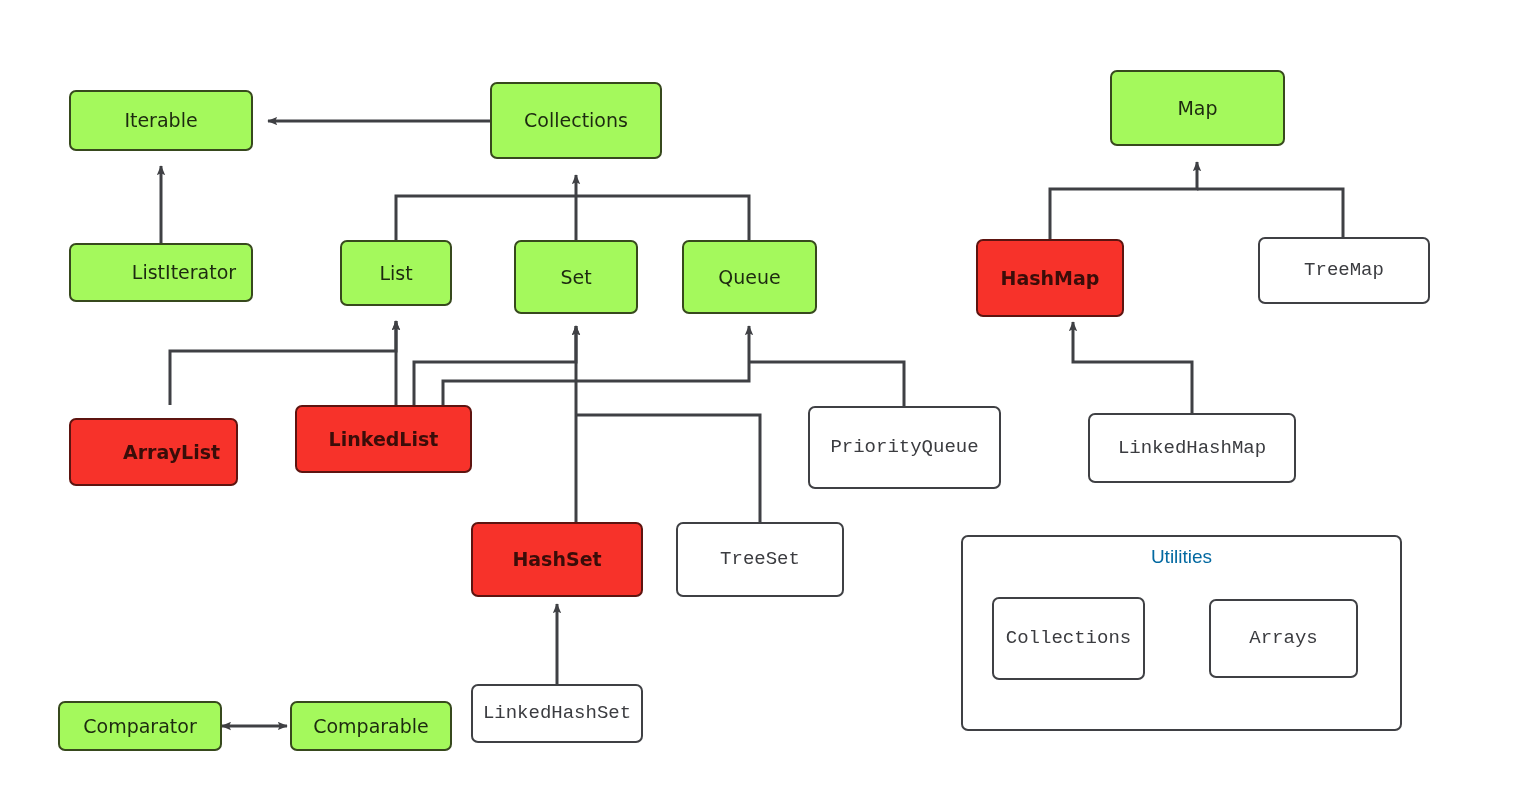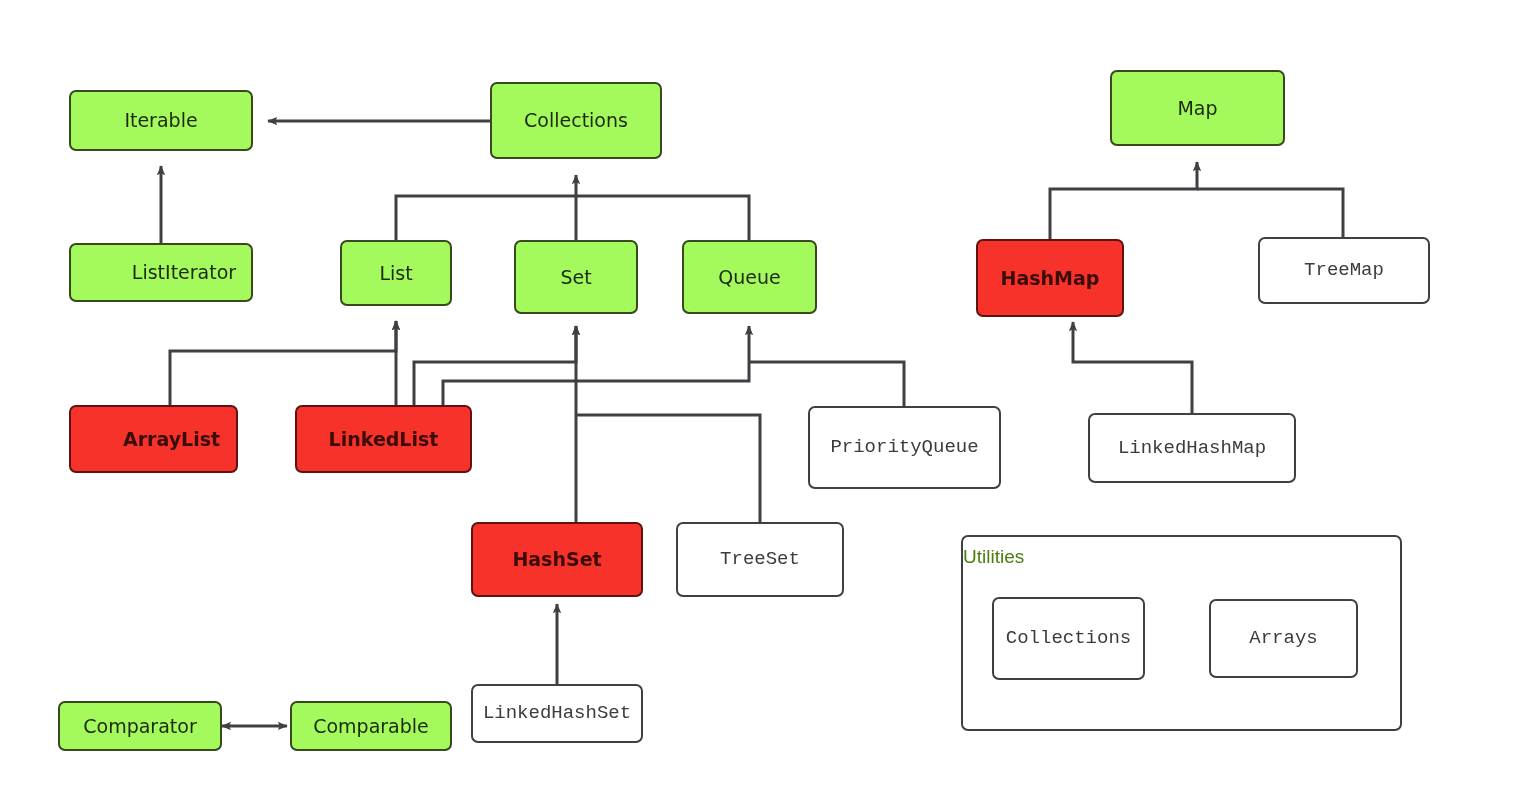--- a/index.html
+++ b/index.html
@@ -72,24 +72,24 @@
     box-sizing: border-box;
     background: #ffffff;
     border: 2.5px solid #3f4044;
     border-radius: 7px;
     z-index: 3;
   }
   .group-title {
     position: absolute;
     left: 0;
     right: 0;
-    text-align: left;
+    text-align: center;
     font-family: "Liberation Sans", sans-serif;
     font-size: 19px;
-    color: #4d7c0f;
+    color: #0369a1;
   }
 </style>
 </head>
 <body>
 
 <div id="canvas">
 
   <svg id="edges" viewBox="0 0 1523 811" width="1523" height="811" xmlns="http://www.w3.org/2000/svg">
     <defs>
       <marker id="arrowhead" markerWidth="11" markerHeight="11" refX="9.2" refY="4.2" orient="auto" markerUnits="userSpaceOnUse">
@@ -166,21 +166,21 @@
   </div>
 
   <div class="node n-green" style="left:1110px; top:70px; width:175px; height:76px;">
     <span class="node-label">Map</span>
   </div>
 
   <div class="node n-green" style="left:290px; top:701px; width:162px; height:50px;">
     <span class="node-label">Comparable</span>
   </div>
 
-  <div class="node n-red" style="left:69px; top:405px; width:169px; height:68px;padding-left:36px;">
+  <div class="node n-red" style="left:69px; top:418px; width:169px; height:68px;padding-left:36px;">
     <span class="node-label">ArrayList</span>
   </div>
 
   <div class="node n-red" style="left:295px; top:405px; width:177px; height:68px;">
     <span class="node-label">LinkedList</span>
   </div>
 
   <div class="node n-red" style="left:471px; top:522px; width:172px; height:75px;">
     <span class="node-label">HashSet</span>
   </div>

